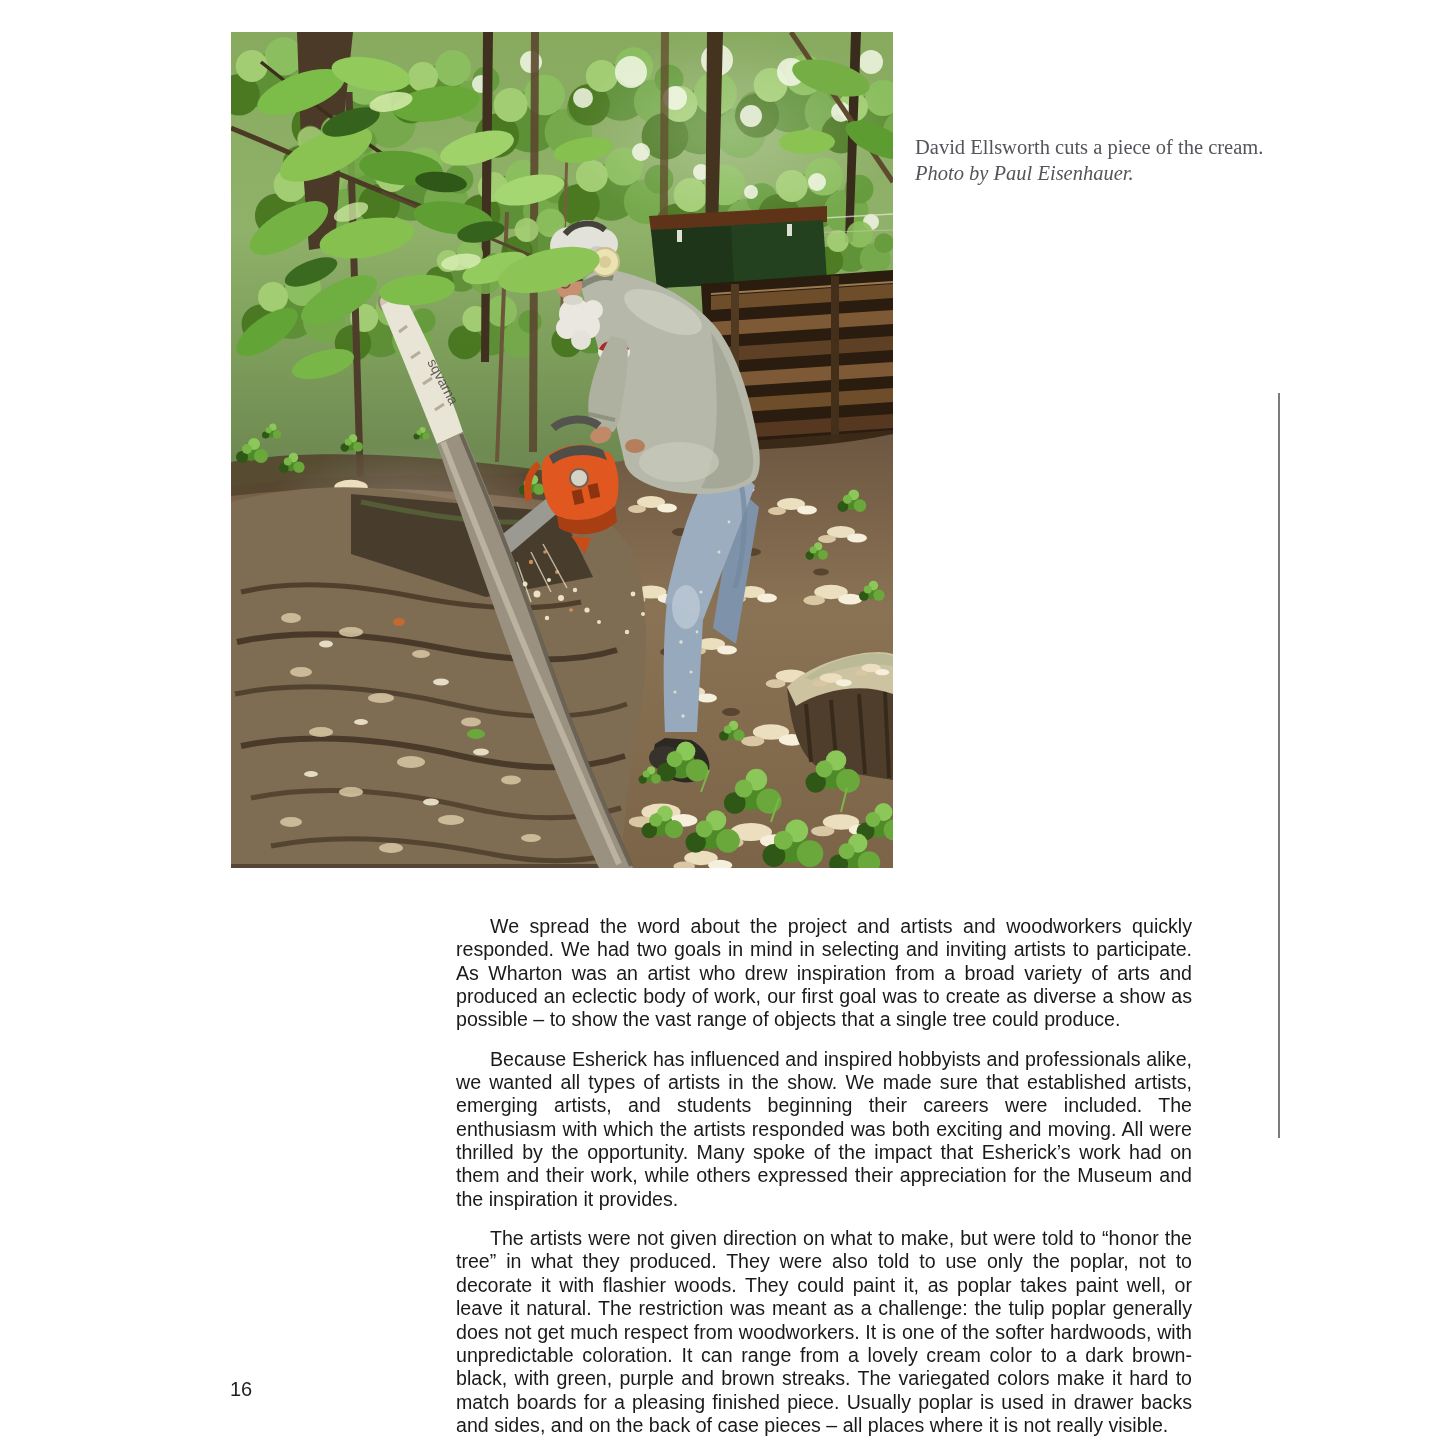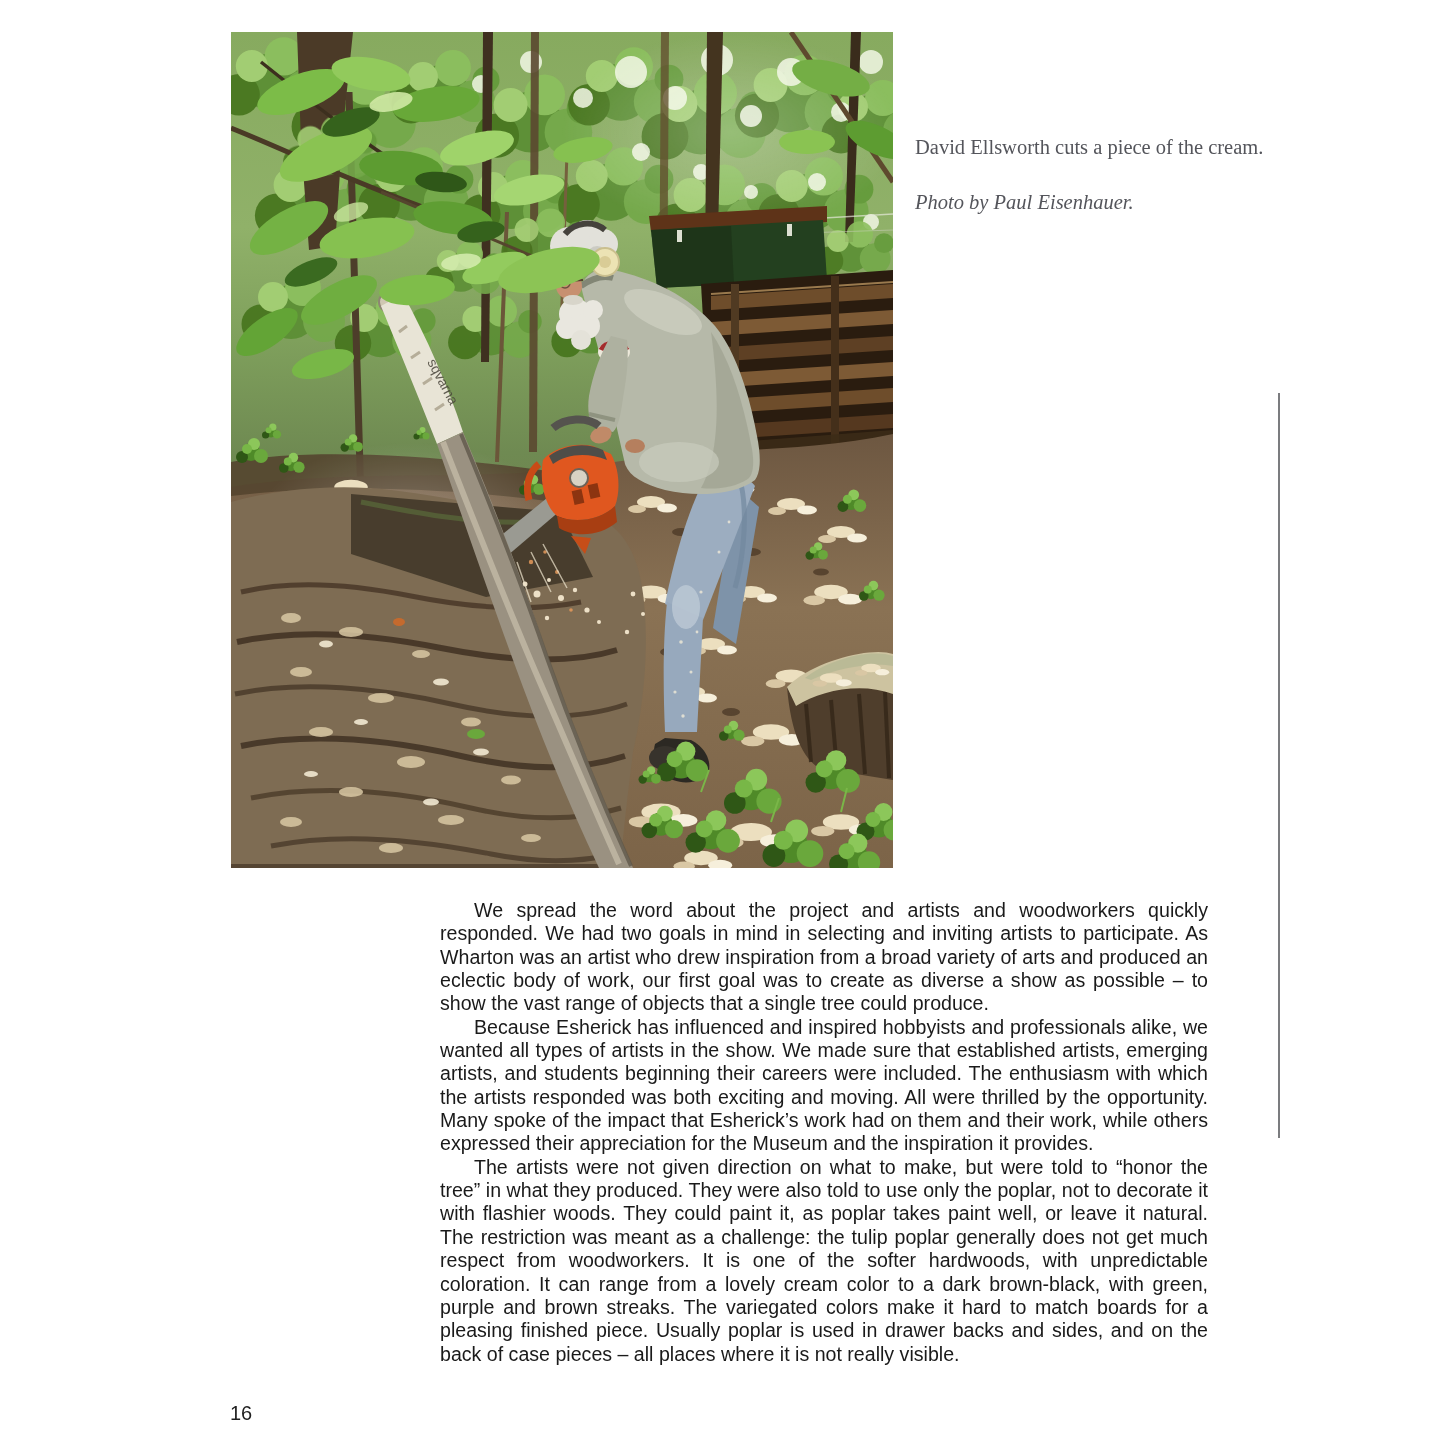--- a/index.html
+++ b/index.html
@@ -2,26 +2,26 @@
 <html><head>
 <meta charset="utf-8">
 <style>
   html,body{margin:0;padding:0;background:#ffffff;}
   .page{position:relative;width:1445px;height:1444px;background:#ffffff;overflow:hidden;
         font-family:"Liberation Sans",sans-serif;}
   .photo{position:absolute;left:231px;top:32px;width:662px;height:836px;margin:0;}
   .photo svg{display:block;width:662px;height:836px;}
   .caption{position:absolute;left:915px;top:134px;width:350px;
            font-family:"Liberation Serif",serif;font-size:20.5px;line-height:26px;color:#54555b;}
-  .caption .credit{font-style:italic;margin-top:29px;}
+  .caption .credit{font-style:italic;}
   .colrule{position:absolute;left:1278px;top:393px;width:2px;height:745px;background:#7b7c7f;}
   .bodytext{position:absolute;left:440px;top:899px;width:768px;
             font-size:19.6px;line-height:23.35px;color:#1a1a1a;text-align:justify;}
-  .bodytext p{margin:0;text-indent:34px;}
-  .pagenum{position:absolute;left:230px;top:1378px;font-size:20px;color:#1f1f1f;margin-top:24px;}
+  .bodytext p{margin:16px;text-indent:34px;}
+  .pagenum{position:absolute;left:230px;top:1378px;font-size:20px;color:#1f1f1f;}
 </style>
 </head>
 <body>
 
 <div class="page">
 
   <figure class="photo">
     <svg viewBox="0 0 662 836" preserveAspectRatio="none" aria-label="forest chainsaw photo">
       <defs>
         <linearGradient id="bgGrad" x1="0" y1="0" x2="0" y2="1">

